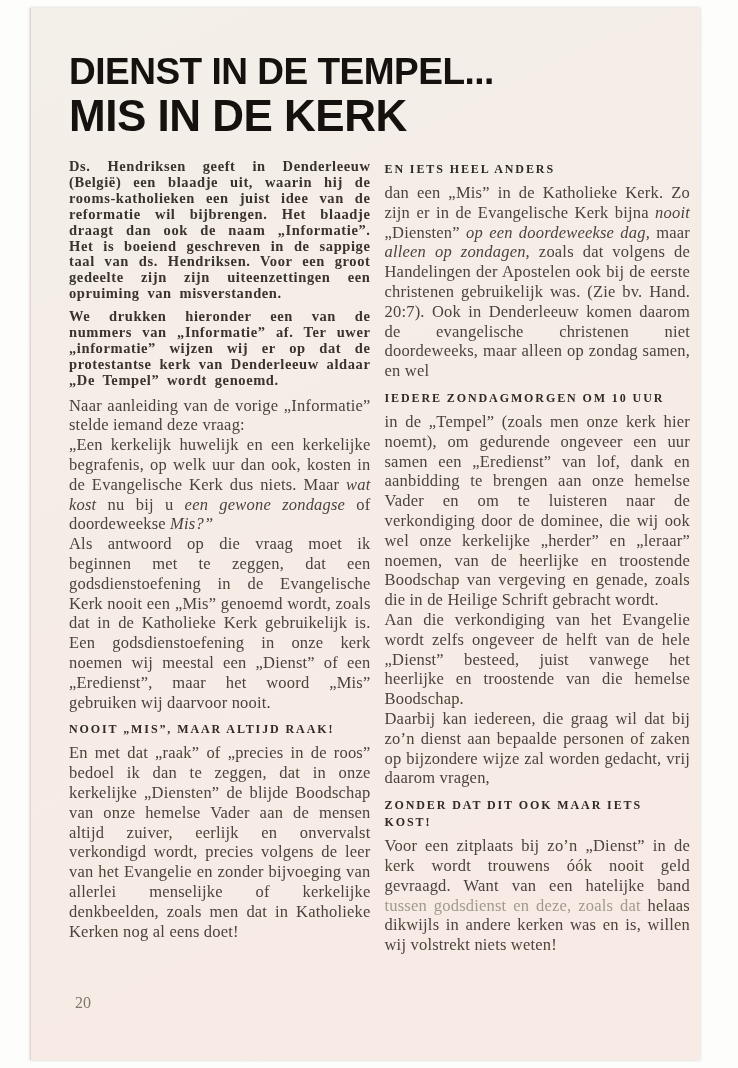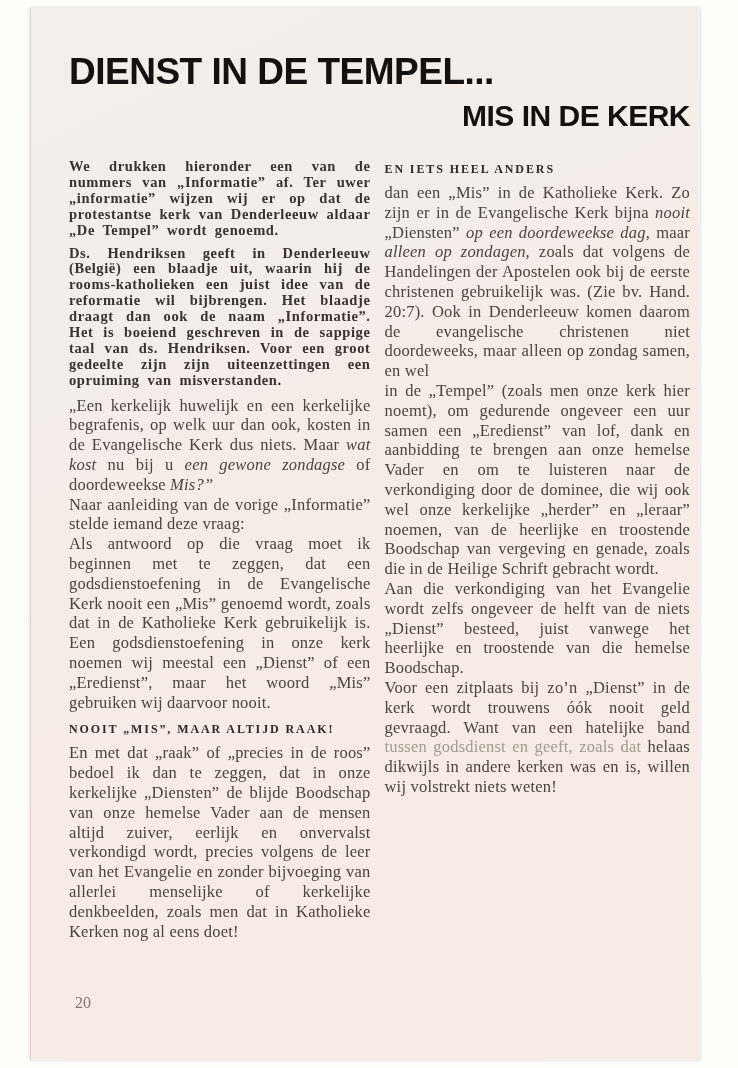--- a/index.html
+++ b/index.html
@@ -21,21 +21,21 @@
   .content { padding:0 10px 0 38px; }
   .title-block { margin-top:44px; margin-bottom:19px; }
   .title-line {
     display:block;
     font-family:"Liberation Sans", sans-serif;
     font-weight:bold;
     color:#14110e;
     letter-spacing:-0.5px;
   }
   .title-line-1 { font-size:37px; line-height:40px; text-align:left; }
-  .title-line-2 { font-size:30px; line-height:48px; text-align:right; }
+  .title-line-2 { font-size:44px; line-height:48px; }
   .columns { display:flex; gap:14px; align-items:flex-start; }
   .column { box-sizing:border-box; }
   .column.left  { width:302px; }
   .column.right { width:306px; }
   .lead {
     font-weight:bold;
     font-size:14.5px; line-height:15.9px;
     letter-spacing:0.6px; word-spacing:3.5px;
     text-align:justify;
     color:#39332c;
@@ -71,33 +71,36 @@
   <div class="paper">
     <div class="content">
 
       <h1 class="title-block">
         <span class="title-line title-line-1">DIENST IN DE TEMPEL...</span>
         <span class="title-line title-line-2">MIS IN DE KERK</span>
       </h1>
 
       <div class="columns">
         <div class="column left">
+            <p class="lead">Ds. Hendriksen geeft in Denderleeuw (België) een blaadje uit, waarin hij de rooms-katholieken een juist idee van de reformatie wil bijbrengen. Het blaadje draagt dan ook de naam „Informatie”. Het is boeiend geschreven in de sappige taal van ds. Hendriksen. Voor een groot gedeelte zijn zijn uiteenzettingen een opruiming van misverstanden.</p>
             <p class="lead">We drukken hieronder een van de nummers van „Informatie” af. Ter uwer „informatie” wijzen wij er op dat de protestantse kerk van Denderleeuw aldaar „De Tempel” wordt genoemd.</p>
-            <p class="lead">Ds. Hendriksen geeft in Denderleeuw (België) een blaadje uit, waarin hij de rooms-katholieken een juist idee van de reformatie wil bijbrengen. Het blaadje draagt dan ook de naam „Informatie”. Het is boeiend geschreven in de sappige taal van ds. Hendriksen. Voor een groot gedeelte zijn zijn uiteenzettingen een opruiming van misverstanden.</p>
+            <p class="body-par"><span>Naar aanleiding van de vorige „Informatie” stelde iemand deze vraag:</span></p>
             <p class="body-par"><span>„Een kerkelijk huwelijk en een kerkelijke begrafenis, op welk uur dan ook, kosten in de Evangelische Kerk dus niets. Maar </span><span class="italic">wat kost</span><span> nu bij u </span><span class="italic">een gewone zondagse</span><span> of doordeweekse </span><span class="italic">Mis?”</span></p>
-            <p class="body-par"><span>Naar aanleiding van de vorige „Informatie” stelde iemand deze vraag:</span></p>
             <p class="body-par"><span>Als antwoord op die vraag moet ik beginnen met te zeggen, dat een godsdienstoefening in de Evangelische Kerk nooit een „Mis” genoemd wordt, zoals dat in de Katholieke Kerk gebruikelijk is. Een godsdienstoefening in onze kerk noemen wij meestal een „Dienst” of een „Eredienst”, maar het woord „Mis” gebruiken wij daarvoor nooit.</span></p>
             <h3 class="col-heading">NOOIT „MIS”, MAAR ALTIJD RAAK!</h3>
             <p class="body-par"><span>En met dat „raak” of „precies in de roos” bedoel ik dan te zeggen, dat in onze kerkelijke „Diensten” de blijde Boodschap van onze hemelse Vader aan de mensen altijd zuiver, eerlijk en onvervalst verkondigd wordt, precies volgens de leer van het Evangelie en zonder bijvoeging van allerlei menselijke of kerkelijke denkbeelden, zoals men dat in Katholieke Kerken nog al eens doet!</span></p>
           </div>
         <div class="column right">
             <h3 class="col-heading">EN IETS HEEL ANDERS</h3>
             <p class="body-par"><span>dan een „Mis” in de Katholieke Kerk. Zo zijn er in de Evangelische Kerk bijna </span><span class="italic">nooit</span><span> „Diensten” </span><span class="italic">op een doordeweekse dag,</span><span> maar </span><span class="italic">alleen op zondagen,</span><span> zoals dat volgens de Handelingen der Apostelen ook bij de eerste christenen gebruikelijk was. (Zie bv. Hand. 20:7). Ook in Denderleeuw komen daarom de evangelische christenen niet doordeweeks, maar alleen op zondag samen, en wel</span></p>
+            <h3 class="col-heading">IEDERE ZONDAGMORGEN OM 10 UUR</h3>
             <p class="body-par"><span>in de „Tempel” (zoals men onze kerk hier noemt), om gedurende ongeveer een uur samen een „Eredienst” van lof, dank en aanbidding te brengen aan onze hemelse Vader en om te luisteren naar de verkondiging door de dominee, die wij ook wel onze kerkelijke „herder” en „leraar” noemen, van de heerlijke en troostende Boodschap van vergeving en genade, zoals die in de Heilige Schrift gebracht wordt.</span></p>
-            <p class="body-par"><span>Aan die verkondiging van het Evangelie wordt zelfs ongeveer de helft van de niets „Dienst” besteed, juist vanwege het heerlijke en troostende van die hemelse Boodschap.</span></p>
-            <p class="body-par"><span>Voor een zitplaats bij zo’n „Dienst” in de kerk wordt trouwens óók nooit geld gevraagd. Want van een hatelijke band </span><span class="faded">tussen godsdienst en geeft, zoals dat</span><span> helaas dikwijls in andere kerken was en is, willen wij volstrekt niets weten!</span></p>
+            <p class="body-par"><span>Aan die verkondiging van het Evangelie wordt zelfs ongeveer de helft van de hele „Dienst” besteed, juist vanwege het heerlijke en troostende van die hemelse Boodschap.</span></p>
+            <p class="body-par"><span>Daarbij kan iedereen, die graag wil dat bij zo’n dienst aan bepaalde personen of zaken op bijzondere wijze zal worden gedacht, vrij daarom vragen,</span></p>
+            <h3 class="col-heading">ZONDER DAT DIT OOK MAAR IETS KOST!</h3>
+            <p class="body-par"><span>Voor een zitplaats bij zo’n „Dienst” in de kerk wordt trouwens óók nooit geld gevraagd. Want van een hatelijke band </span><span class="faded">tussen godsdienst en deze, zoals dat</span><span> helaas dikwijls in andere kerken was en is, willen wij volstrekt niets weten!</span></p>
           </div>
       </div>
 
     </div>
     <div class="page-number">20</div>
   </div>
 </div>
 
 </body></html>

